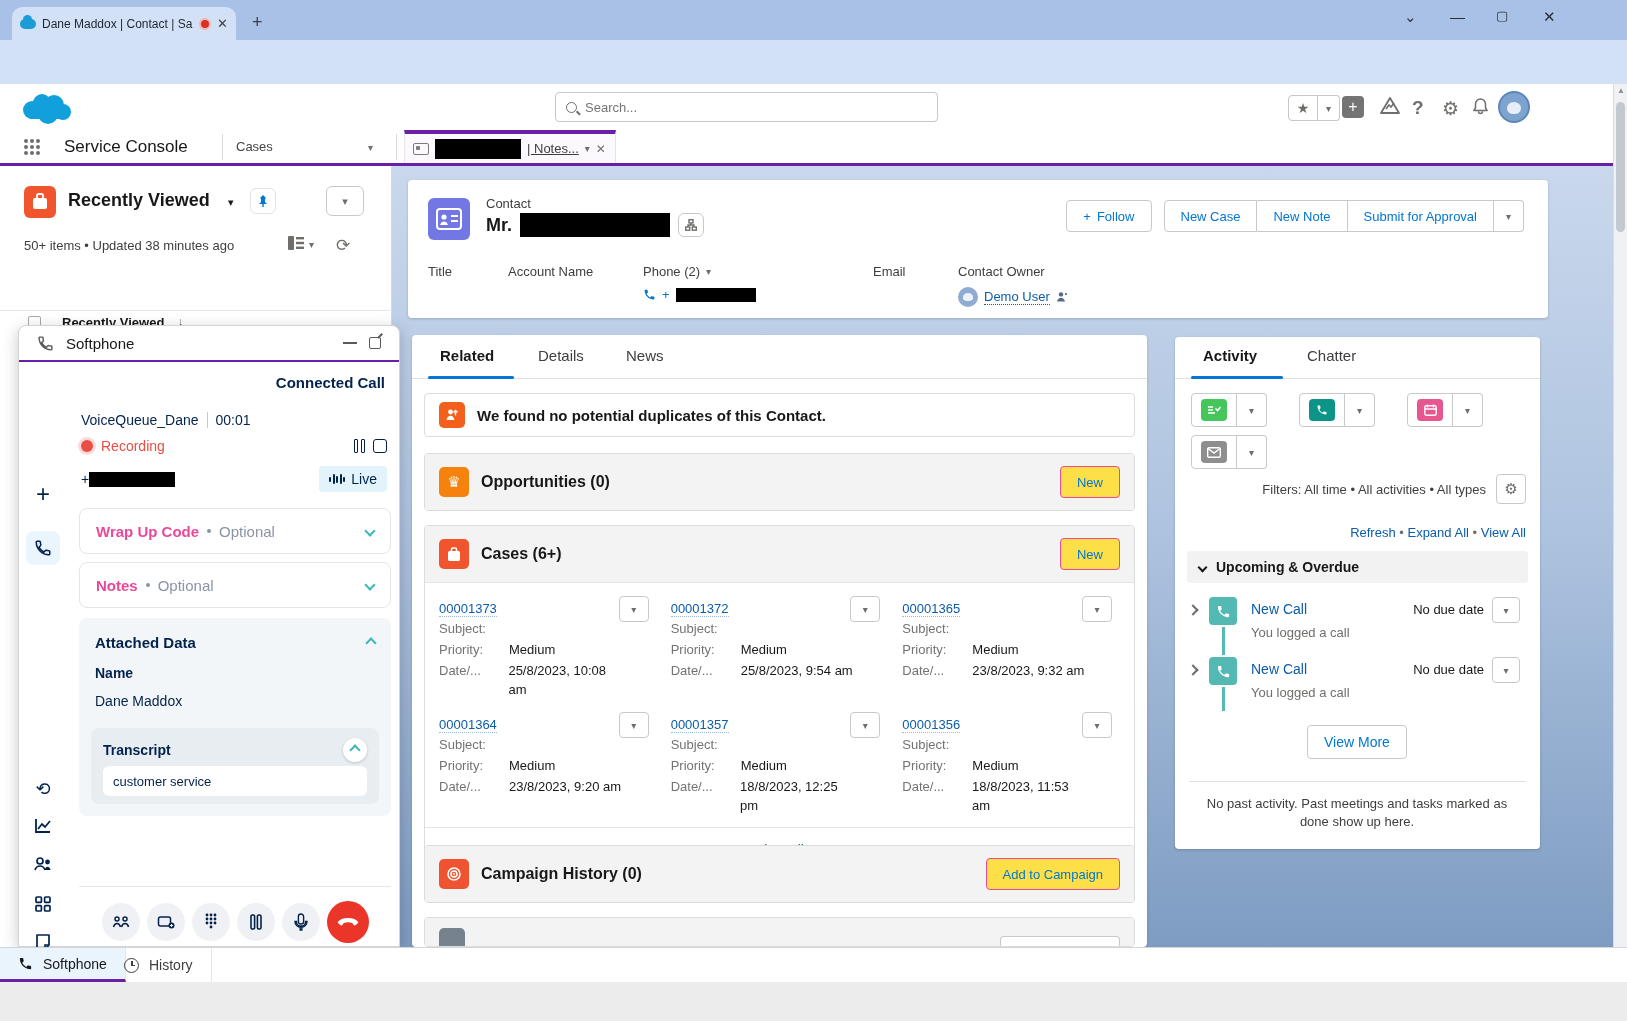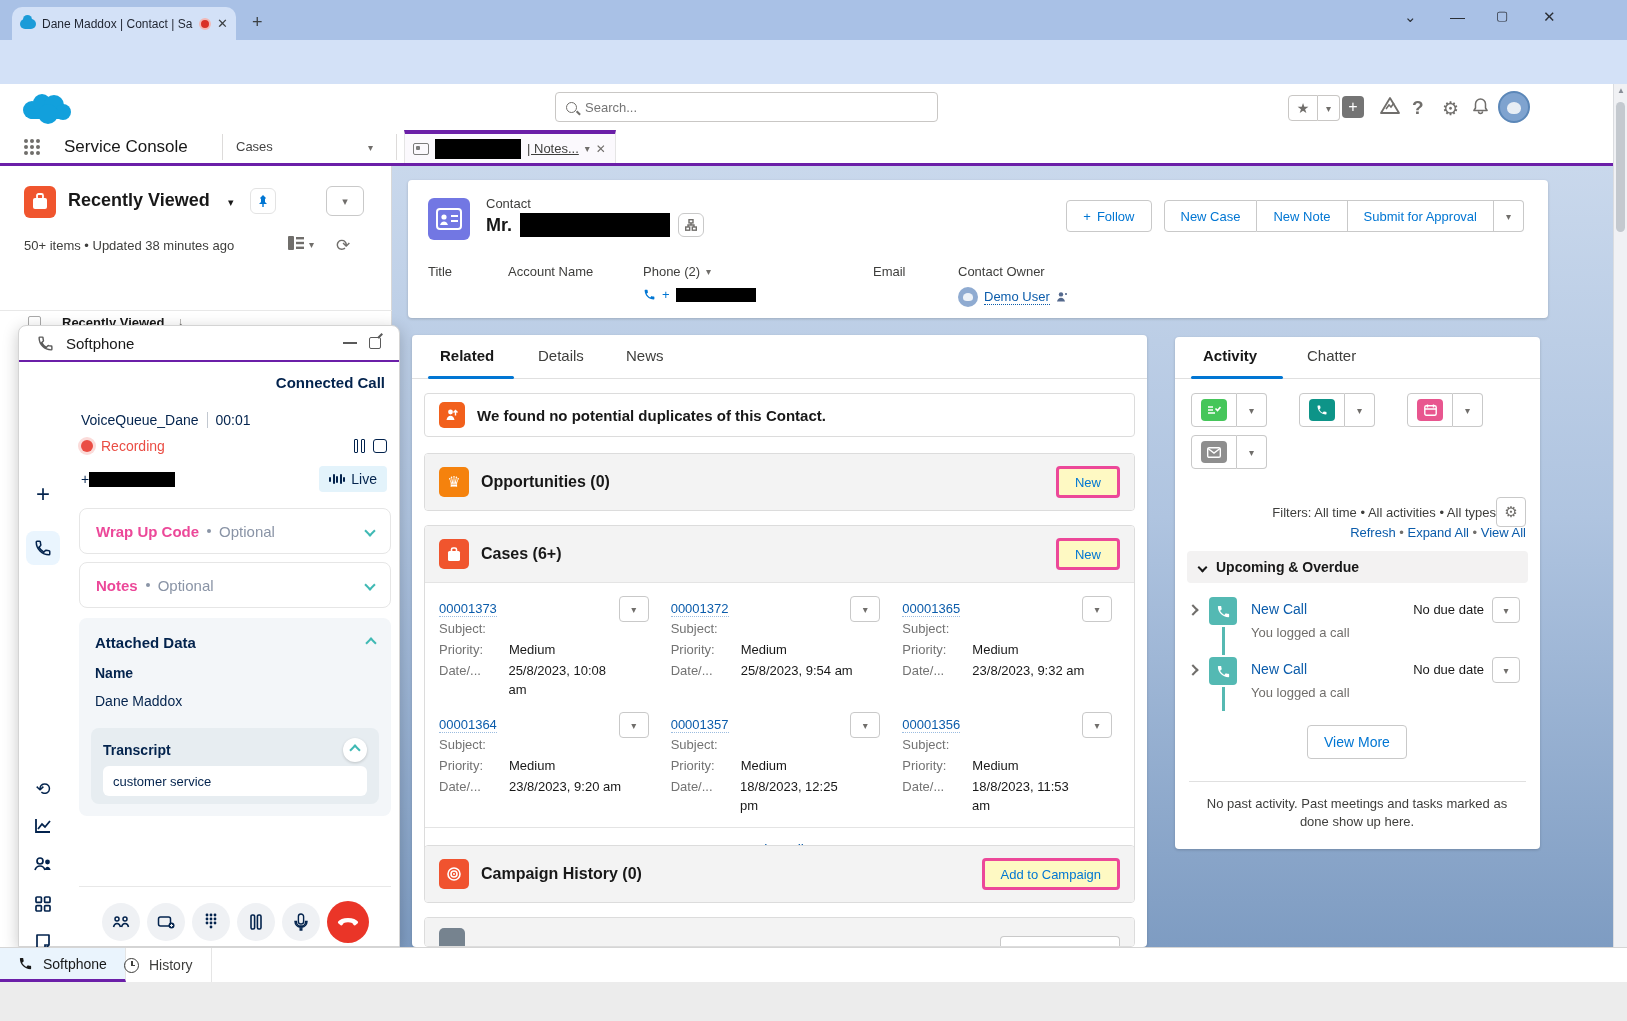--- a/index.html
+++ b/index.html
@@ -142,38 +142,38 @@
   .tabsrow{position:absolute;left:0;top:0;width:100%;height:44px;border-bottom:1px solid #E0E0E0;}
   .tab{position:absolute;top:12px;font-size:15px;color:#3E3E3C;}
   .tab.active{font-weight:bold;color:#181818;}
   .tab-underline{position:absolute;top:41px;height:3px;background:#0176D3;border-radius:2px;}
   .dupbox{position:absolute;left:12px;top:58px;width:711px;height:44px;border:1px solid #DCDCDC;border-radius:4px;display:flex;align-items:center;padding:0 14px;gap:12px;}
   .sqicon{width:26px;height:26px;border-radius:5px;display:flex;align-items:center;justify-content:center;flex:none;color:#fff;}
   .dupmsg{font-size:15px;font-weight:bold;color:#181818;}
   .seccard{position:absolute;left:12px;width:711px;border:1px solid #DCDCDC;border-radius:4px;background:#fff;overflow:hidden;}
   .sechead{height:56px;background:#F3F3F3;display:flex;align-items:center;padding:0 14px;gap:12px;}
   .sectitle{font-size:16px;font-weight:bold;color:#181818;}
-  .newbtn{margin-left:auto;height:32px;border:3px solid #ec4899;border-radius:4px;background:#fef9c3;color:#0176D3;font-size:13px;display:flex;align-items:center;padding:0 16px;}
+  .newbtn{margin-left:auto;height:32px;border:1px solid #ec4899;border-radius:4px;background:#fde047;color:#0176D3;font-size:13px;display:flex;align-items:center;padding:0 16px;}
   .casesgrid{display:grid;grid-template-columns:repeat(3,1fr);padding:16px 0 12px 14px;row-gap:16px;border-top:1px solid #E4E4E4;}
   .ctile{position:relative;padding-right:44px;}
   .cnum{font-size:13px;color:#0B5CAB;border-bottom:1px dotted #9BBCE0;display:inline-block;}
   .ddbtn{position:absolute;right:22px;top:-3px;width:30px;height:26px;border:1px solid #C9C9C9;border-radius:4px;background:#fff;color:#706E6B;font-size:10px;display:flex;align-items:center;justify-content:center;}
   .frow{display:flex;font-size:13px;line-height:19px;margin-top:2px;}
   .flab{width:70px;color:#737373;}
   .fval{color:#181818;}
   .casesfoot{height:44px;border-top:1px solid #E4E4E4;display:flex;align-items:center;justify-content:center;}
   .viewall{font-size:14px;color:#0B5CAB;}
   
   .actcard{position:absolute;left:1175px;top:337px;width:365px;height:512px;background:#fff;border-radius:4px;box-shadow:0 1px 3px rgba(0,0,0,.18);}
   .act-tabs{position:absolute;left:0;top:0;width:100%;height:42px;border-bottom:1px solid #E0E0E0;}
   .compgroup{position:absolute;display:flex;}
   .compbtn{width:46px;height:34px;border:1px solid #C9C9C9;border-radius:4px 0 0 4px;background:#fff;display:flex;align-items:center;justify-content:center;}
   .compcaret{width:30px;height:34px;border:1px solid #C9C9C9;border-left:none;border-radius:0 4px 4px 0;background:#fff;color:#706E6B;font-size:10px;display:flex;align-items:center;justify-content:center;}
   .compic{width:26px;height:22px;border-radius:4px;display:flex;align-items:center;justify-content:center;color:#fff;font-size:12px;}
-  .filtersrow{position:absolute;left:0;top:160px;width:100%;display:flex;align-items:center;justify-content:flex-end;padding-right:14px;gap:0;font-size:13px;color:#3E3E3C;}
+  .filtersrow{position:absolute;left:0;top:137px;width:100%;display:flex;align-items:center;justify-content:flex-end;padding-right:14px;gap:10px;font-size:13px;color:#3E3E3C;}
   .gearbtn{width:30px;height:30px;border:1px solid #C9C9C9;border-radius:4px;display:flex;align-items:center;justify-content:center;color:#706E6B;font-size:15px;background:#fff;}
   .linksrow{position:absolute;right:14px;top:188px;font-size:13px;color:#0B5CAB;}
   .linksrow .sep{color:#706E6B;}
   .upstrip{position:absolute;left:12px;top:214px;width:341px;height:32px;background:#F3F2F2;border-radius:4px;display:flex;align-items:center;padding:0 12px;gap:10px;}
   .upstrip b{font-size:14px;color:#181818;}
   .actitem{position:absolute;left:12px;width:341px;height:56px;}
   .tlicon{position:absolute;left:22px;top:0;width:28px;height:28px;background:#54B9B3;border-radius:4px;display:flex;align-items:center;justify-content:center;}
   .tlline{position:absolute;left:35px;top:30px;width:3px;height:28px;background:#56B9B2;}
   .ailink{position:absolute;left:64px;top:4px;font-size:14px;color:#0B5CAB;}
   .aidue{position:absolute;right:44px;top:5px;font-size:13px;color:#181818;}

